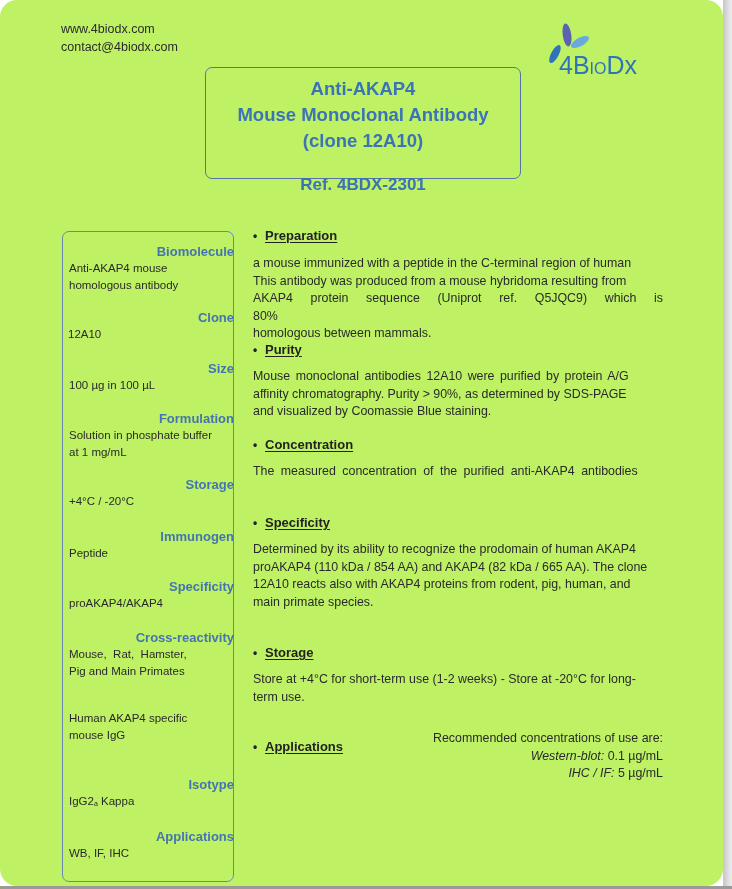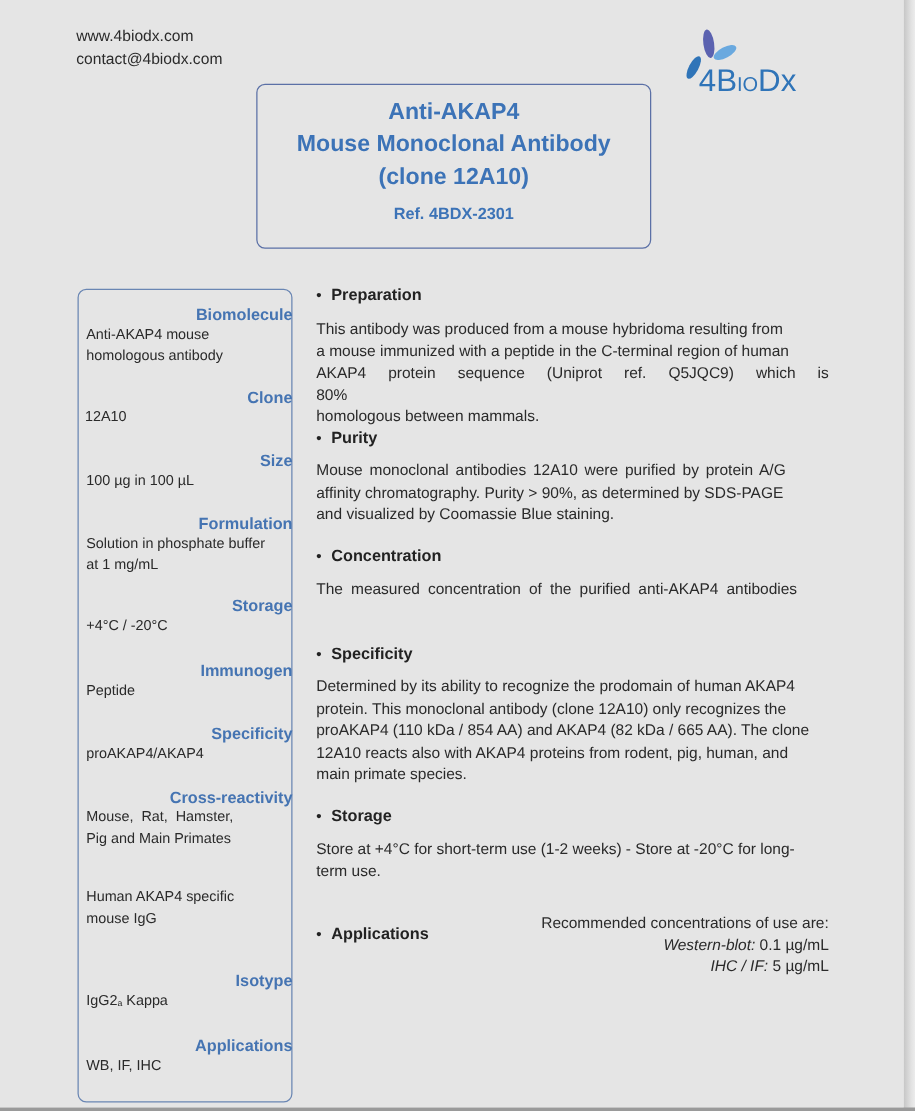--- a/index.html
+++ b/index.html
@@ -5,21 +5,22 @@
     * { margin: 0; padding: 0; box-sizing: border-box; }
     html, body {
       width: 732px; height: 889px; overflow: hidden;
       background: #ffffff;
       font-family: "Liberation Sans", "DejaVu Sans", sans-serif;
       color: #222222;
     }
     .page {
       position: absolute; left: 0; top: 0;
       width: 723px; height: 886px;
-      background: #e5e5e5;
+      background: #bef264;
+      border-radius: 17px;
     }
     .right-gutter {
       position: absolute; left: 723px; top: 0;
       width: 9px; height: 889px;
       background: linear-gradient(to right, #c6c6c6 0px, #d4d4d4 3px, #e2e2e2 6px, #ececec 9px);
     }
     .bottom-edge {
       position: absolute; left: 0; top: 886px;
       width: 732px; height: 3px;
       background: #9a9a9a;
@@ -35,31 +36,31 @@
     .logo-text {
       position: absolute; left: 14px; top: 31px;
       font-size: 25px; line-height: 28px;
       color: #2f74b8;
       letter-spacing: 0px;
       white-space: nowrap;
     }
     .logo-text .sc { font-size: 16px; }
     .title-box {
       position: absolute; left: 205px; top: 67px;
-      width: 316px; height: 132px;
+      width: 316px; height: 112px;
       border: 1.4px solid #5b70a6;
       border-radius: 7px;
       text-align: center;
       color: #3c73b7;
       font-weight: bold;
     }
     .title-box .t1 { margin-top: 8px; font-size: 18.5px; line-height: 26px; }
     .title-box .t2 { font-size: 18.5px; line-height: 26px; }
     .title-box .t3 { font-size: 18.5px; line-height: 26px; }
-    .title-box .ref { margin-top: 6px; font-size: 13px; line-height: 22px; }
+    .title-box .ref { margin-top: 20px; font-size: 17px; line-height: 22px; }
 
     .sidebar {
       position: absolute; left: 62px; top: 231px;
       width: 172px; height: 651px;
       border: 1.4px solid #6a86b3;
       border-radius: 7px;
     }
     .side-item { position: absolute; left: 6px; width: 165px; }
     .side-label {
       font-size: 13px; font-weight: bold; color: #4574b2; line-height: 17px;
@@ -71,21 +72,21 @@
 
     .main {
       position: absolute; left: 253px; top: 0; width: 410px;
     }
     .section-head {
       position: absolute; left: 0;
       font-size: 13px; font-weight: bold; color: #222;
       line-height: 18px;
     }
     .section-head .bullet { display: inline-block; width: 12px; font-size: 12px; }
-    .section-head .head-text { text-underline-offset: 2px; }
+    .section-head .head-text { text-decoration: underline; text-underline-offset: 2px; }
     .section-body {
       position: absolute; left: 0; width: 410px;
       font-size: 12.4px; line-height: 17.5px; color: #2a2a2a;
       text-align: justify;
     }
     .section-body .line { display: block; }
     .section-body em { font-style: italic; }
   </style>
 </head>
 <body>
@@ -162,22 +163,22 @@
       <div class="side-value">WB, IF, IHC</div>
     </div>
   </div>
 
   <div class="main">
 
     <div class="section-head" style="top:227px">
       <span class="bullet">•</span><span class="head-text">Preparation</span>
     </div>
     <div class="section-body" style="top:255px">
+      <span class="line">a mouse immunized with a peptide in the C-terminal region of human</span>
       <span class="line">This antibody was produced from a mouse hybridoma resulting from</span>
-      <span class="line">a mouse immunized with a peptide in the C-terminal region of human</span>
       <span class="line" style="word-spacing:11px">AKAP4 protein sequence (Uniprot ref. Q5JQC9) which is 80%</span>
       <span class="line">homologous between mammals.</span>
     </div>
 
     <div class="section-head" style="top:341px">
       <span class="bullet">•</span><span class="head-text">Purity</span>
     </div>
     <div class="section-body" style="top:368px">
       <span class="line" style="word-spacing:2px">Mouse monoclonal antibodies 12A10 were purified by protein A/G</span>
       <span class="line">affinity chromatography. Purity &gt; 90%, as determined by SDS-PAGE</span>
@@ -189,21 +190,20 @@
     </div>
     <div class="section-body" style="top:463px">
       <span class="line" style="word-spacing:3px">The measured concentration of the purified anti-AKAP4 antibodies</span>
     </div>
 
     <div class="section-head" style="top:514px">
       <span class="bullet">•</span><span class="head-text">Specificity</span>
     </div>
     <div class="section-body" style="top:541px">
       <span class="line">Determined by its ability to recognize the prodomain of human AKAP4</span>
-      <span class="line">protein. This monoclonal antibody (clone 12A10) only recognizes the</span>
       <span class="line">proAKAP4 (110 kDa / 854 AA) and AKAP4 (82 kDa / 665 AA). The clone</span>
       <span class="line">12A10 reacts also with AKAP4 proteins from rodent, pig, human, and</span>
       <span class="line">main primate species.</span>
     </div>
 
     <div class="section-head" style="top:644px">
       <span class="bullet">•</span><span class="head-text">Storage</span>
     </div>
     <div class="section-body" style="top:671px">
       <span class="line">Store at +4°C for short-term use (1-2 weeks) - Store at -20°C for long-</span>

